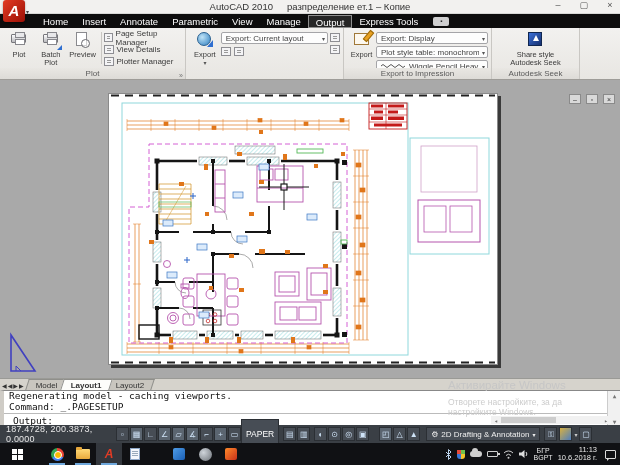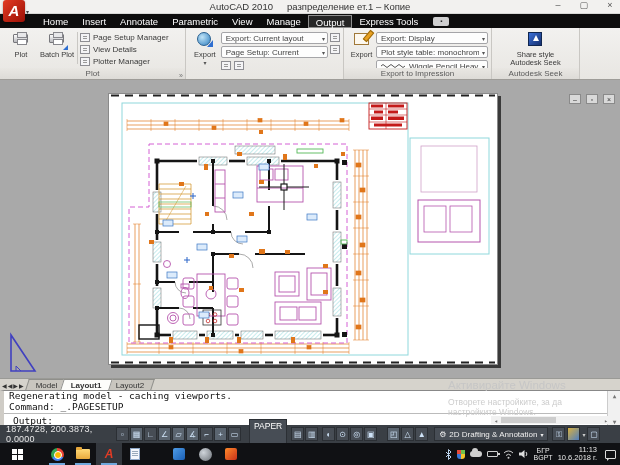--- a/index.html
+++ b/index.html
@@ -81,21 +81,21 @@
   .hscroll { position:absolute; left:487px; bottom:1px; width:120px; height:8px; background:#f1f1f1; display:flex; align-items:center; }
   .hscroll .a { font-size:6px; color:#777; width:10px; text-align:center; }
   .hscroll .thumb { width:55px; height:6px; background:#cdcdcd; }
 
   
   .statusbar { position:absolute; left:0; top:425px; width:620px; height:18px; background:#3a3f45; display:flex; align-items:center; color:#e8e8e8; font-size:9px; }
   .coords { width:112px; padding-left:6px; letter-spacing:.2px; }
   .tgl-group { display:flex; gap:1px; margin-left:4px; }
   .tgl { width:13px; height:14px; background:#474d55; border:1px solid #2b2f34; color:#cfe3f7; font-size:8px; text-align:center; line-height:13px; cursor:default; }
   .tgl.on { background:#5b6570; }
-  .paper-btn { margin-left:8px; height:30px; background:#474d55; border:1px solid #2b2f34; color:#fff; font-size:8.5px; padding:0 4px; line-height:13px; cursor:default; }
+  .paper-btn { height:30px; background:#474d55; border:1px solid #2b2f34; color:#fff; font-size:8.5px; padding:8px 4px; line-height:13px; cursor:default; }
   .sgap { width:6px; }
   .ws { display:flex; align-items:center; gap:3px; margin-left:6px; height:14px; background:#474d55; border:1px solid #2b2f34; padding:0 4px; font-size:8px; color:#eee; cursor:default; }
   .endbtns { display:flex; gap:2px; margin-left:4px; align-items:center; }
 
   
   .taskbar { position:absolute; left:0; top:443px; width:620px; height:22px; background:#101114; display:flex; align-items:center; z-index:70; }
   .tb-icon { width:26px; height:22px; display:flex; align-items:center; justify-content:center; position:relative; cursor:default; }
   .tb-icon.open:after { content:""; position:absolute; left:5px; right:5px; bottom:0; height:2px; background:#6fa8dc; }
   .tb-icon.focus { background:#33373d; }
   .start-grid { width:11px; height:11px; display:grid; grid-template-columns:5px 5px; grid-template-rows:5px 5px; gap:1px; }
@@ -171,20 +171,26 @@
             </div>
           <span>Plot</span>
         </div>
         <div class="bigbtn">
           <div class="bicon">
               <div class="printer"></div>
               <div class="arrow-blue"></div>
             </div>
           <span>Batch Plot</span>
         </div>
+        <div class="bigbtn">
+          <div class="bicon">
+              <div class="pagemag"></div>
+            </div>
+          <span>Preview</span>
+        </div>
         <div class="vsep"></div>
         <div class="smallrows">
           <div class="smallrow">
             <span class="sicon pg"></span>
             <span>Page Setup Manager</span>
           </div>
           <div class="smallrow">
             <span class="sicon pg"></span>
             <span>View Details</span>
           </div>
@@ -203,24 +209,20 @@
         <div class="bigbtn" style="width:32px;">
           <div class="bicon">
               <div class="globe"></div>
             </div>
           <span>Export</span>
           <span style="font-size:6px;color:#555;">▾</span>
         </div>
         <div class="combo-col" style="width:108px;">
           <div class="combo">
             <span class="ctext">Export: Current layout</span>
-              <span class="carr">▾</span>
-          </div>
-          <div class="combo">
-            <span class="ctext">Page Setup: Current</span>
               <span class="carr">▾</span>
           </div>
           <div class="mini-btn-row">
             <span class="sicon pg"></span>
             <span class="sicon pg"></span>
           </div>
         </div>
         <div class="side-minis">
           <span class="sicon pg"></span>
           <span class="sicon pg"></span>

